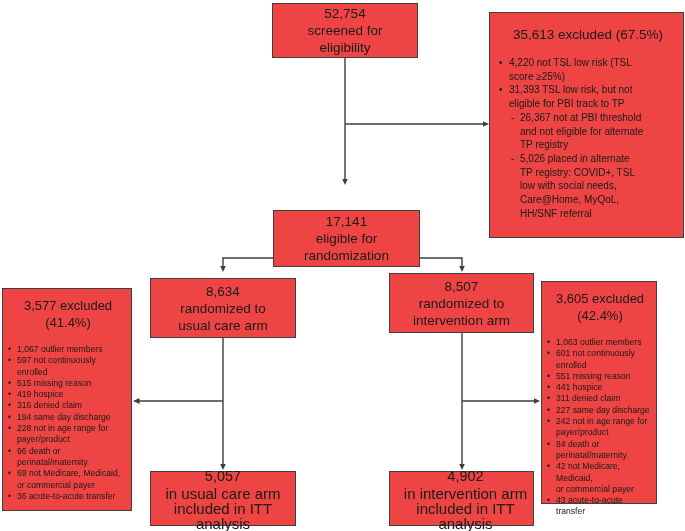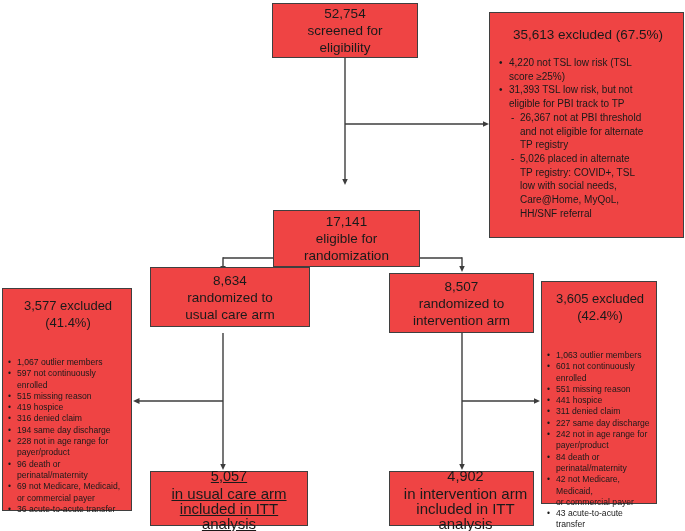--- a/index.html
+++ b/index.html
@@ -32,21 +32,21 @@
   .itt-label{font-size:15px;line-height:15px;}
   
   .excl{padding:0;}
   .excl-title{text-align:center;}
   
   .excl-top{padding:13px 6px 0 9px;}
   .excl-top .excl-title{font-size:13.5px;line-height:17px;margin-bottom:13px;}
   .excl-top .reasons{font-size:10px;line-height:13.7px;}
   
   .excl-side{padding:9px 3px 0 5px;}
-  .excl-side .excl-title{font-size:13px;line-height:16.5px;margin-bottom:26px;}
+  .excl-side .excl-title{font-size:13px;line-height:16.5px;margin-bottom:13px;}
   .excl-side .reasons{font-size:8.6px;line-height:11.3px;}
   
   .row{display:flex;align-items:flex-start;}
   .marker{flex:none;}
   .excl-top .marker{width:10px;}
   .excl-side .marker{width:9px;}
   .subrow{margin-left:12px;}
   .subrow .marker{width:9px;}
   .rtext{flex:1;min-width:0;}
 </style>
@@ -108,21 +108,21 @@
       </div>
     </div>
   </div>
 
   <div class="box flowbox" style="left:273px;top:186px;width:147px;height:57px;margin-top:24px;">
     <div class="lines">17,141
 eligible for
 randomization</div>
   </div>
 
-  <div class="box flowbox" style="left:150px;top:267px;width:160px;height:60px;">
+  <div class="box flowbox" style="left:150px;top:278px;width:146px;height:60px;">
     <div class="lines">8,634
 randomized to
 usual care arm</div>
   </div>
 
   <div class="box flowbox" style="left:389px;top:273px;width:145px;height:60px;">
     <div class="lines">8,507
 randomized to
 intervention arm</div>
   </div>
@@ -222,21 +222,21 @@
           <span class="rtext lines">42 not Medicare, Medicaid,
 or commercial payer</span>
         </div>
       <div class="row">
           <span class="marker">•</span>
           <span class="rtext lines">43 acute-to-acute transfer</span>
         </div>
     </div>
   </div>
 
-  <div class="box flowbox" style="left:150px;top:471px;width:158px;height:55px;text-decoration:underline;">
+  <div class="box flowbox" style="left:150px;top:471px;width:146px;height:55px;">
     <div class="itt-count">5,057</div>
     <div class="itt-label lines">in usual care arm
 included in ITT analysis</div>
   </div>
 
   <div class="box flowbox" style="left:389px;top:471px;width:145px;height:55px;padding-left:8px;">
     <div class="itt-count">4,902</div>
     <div class="itt-label lines">in intervention arm
 included in ITT analysis</div>
   </div>

